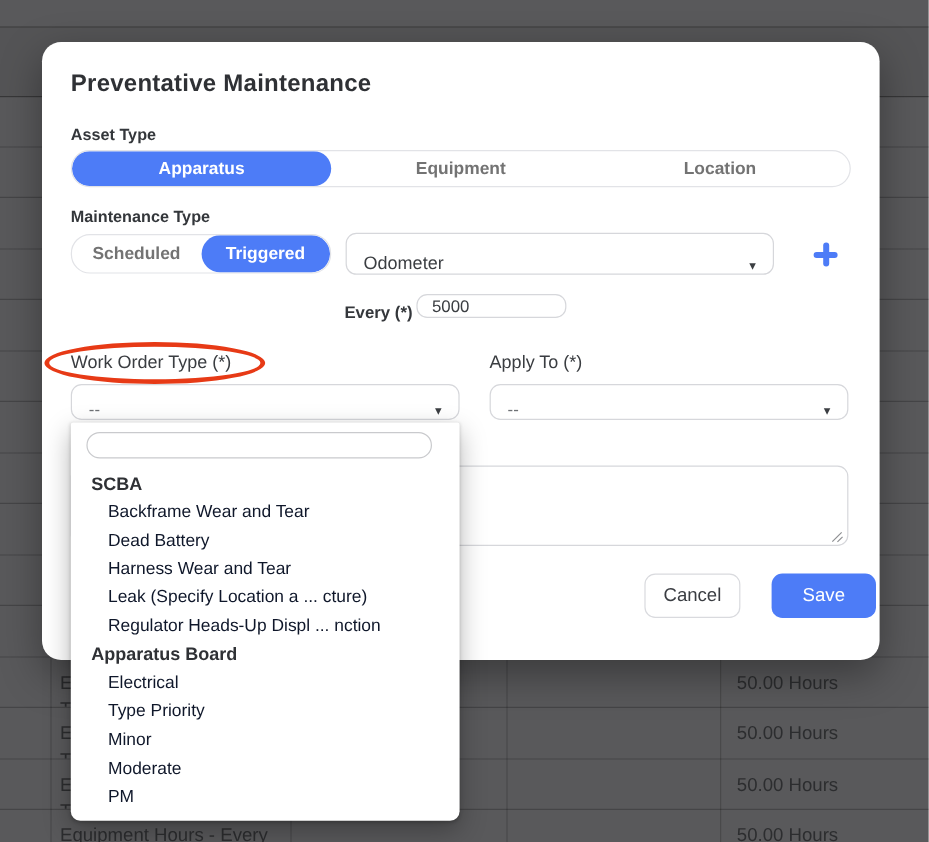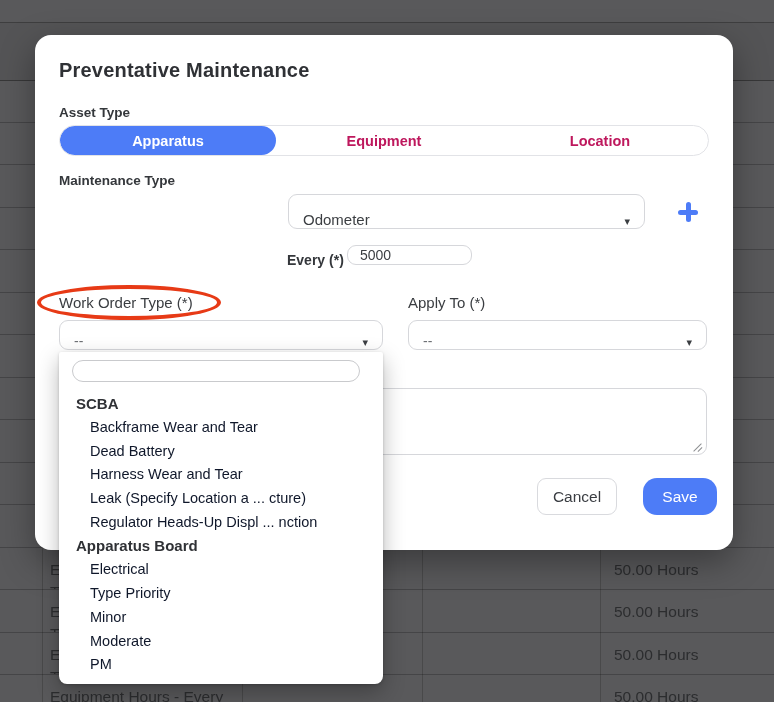--- a/index.html
+++ b/index.html
@@ -18,21 +18,21 @@
   .bg-row .rvalue { position:absolute; left:614px; top:13px; font-size:15.5px; }
 
   
   #modal { position:absolute; left:35px; top:35px; width:698px; height:515px; background:#ffffff;
            border-radius:16px; box-shadow:0 12px 34px rgba(0,0,0,0.35); }
   .m-title { position:absolute; left:24px; top:24px; font-size:20px; font-weight:700; color:#2f3135; letter-spacing:0.2px; }
   .m-label { position:absolute; font-size:13.5px; font-weight:700; color:#34373b; }
 
   .seg { position:absolute; display:flex; background:#fff; border:1px solid #e2e3e7; border-radius:16px; overflow:hidden; }
   .seg .cell { flex:1; display:flex; align-items:center; justify-content:center;
-               font-size:14.5px; font-weight:700; color:#be185d; border-radius:16px; cursor:pointer; }
+               font-size:14.5px; font-weight:700; color:#737373; border-radius:16px; cursor:pointer; }
   .seg .cell.sel { background:#4d7cf7; color:#fff; }
 
   .select { position:absolute; background:#fff; border:1px solid #d6d7db; border-radius:9px;
             display:flex; align-items:flex-end; font-size:15px; color:#3b3e42; padding:0 14px; }
   .select .caret { margin-left:auto; font-size:11px; color:#3b3e42; }
   .select.placeholder { color:#6e7175; font-size:14px; }
 
   .plus { position:absolute; width:20px; height:20px; cursor:pointer; }
   .plus::before { content:""; position:absolute; left:7.5px; top:0; width:5px; height:20px; background:#4d7cf7; border-radius:2.5px; }
   .plus::after  { content:""; position:absolute; top:7.5px; left:0; width:20px; height:5px; background:#4d7cf7; border-radius:2.5px; }
@@ -41,21 +41,21 @@
                font-size:14px; color:#3b3e42; padding:0 12px; font-family:"Liberation Sans",sans-serif; }
 
   .m-area { position:absolute; left:24px; top:353px; width:648px; height:67px; border:1px solid #d6d7db; border-radius:9px; background:#fff; }
   .rz { position:absolute; right:3px; bottom:3px; width:11px; height:11px; }
   .rz::before { content:""; position:absolute; right:0; bottom:3px; width:11px; height:1px; background:#8e8f92; transform:rotate(-45deg); }
   .rz::after  { content:""; position:absolute; right:0; bottom:1px; width:6px; height:1px; background:#8e8f92; transform:rotate(-45deg); }
 
   .btn { position:absolute; top:443px; height:37px; border-radius:9px; display:flex; align-items:center; justify-content:center;
          font-size:15.5px; cursor:pointer; }
   .btn-cancel { left:502px; width:80px; background:#fff; border:1px solid #d9dade; color:#3a3d42; }
-  .btn-save   { left:608px; width:74px; background:#4d7cf7; color:#fff; font-weight:400;border-radius:14px; }
+  .btn-save   { left:608px; width:87px; background:#4d7cf7; color:#fff; font-weight:400; }
 
   
   #annotation { position:absolute; left:37px; top:285px; width:184px; height:35px;
                 border:4.5px solid #e73a16; border-radius:50%; pointer-events:none; z-index:40; }
 
   
   #wo-panel { position:absolute; left:59px; top:352px; width:324px; height:332px; background:#fff; z-index:30;
               border-radius:2px 2px 8px 8px; box-shadow:0 8px 22px rgba(0,0,0,0.28), 0 1px 3px rgba(0,0,0,0.18); }
   #wo-search { position:absolute; left:13px; top:8px; width:288px; height:22px; border:1px solid #c9cacd; border-radius:11px;
                font-size:13px; padding:0 10px; outline:none; font-family:"Liberation Sans",sans-serif; }
@@ -156,20 +156,24 @@
     <div class="m-title">Preventative Maintenance</div>
 
     <div class="m-label" style="left:24px; top:70px">Asset Type</div>
     <div class="seg" style="left:24px; top:90px; width:650px; height:31px">
       <div class="cell sel">Apparatus</div>
       <div class="cell">Equipment</div>
       <div class="cell">Location</div>
     </div>
 
     <div class="m-label" style="left:24px; top:138px">Maintenance Type</div>
+    <div class="seg" style="left:24px; top:160px; width:217px; height:33px">
+      <div class="cell">Scheduled</div>
+      <div class="cell sel">Triggered</div>
+    </div>
     <div class="select" style="left:253px; top:159px; width:357px; height:35px">
       <span>Odometer</span>
       <span class="caret">▾</span>
     </div>
     <div class="plus" style="left:643px; top:167px"></div>
 
     <div class="m-label" style="left:252px; top:217px; font-size:14px">Every (*)</div>
     <input class="txt-input" style="left: 312px; top: 210px; width: 125px; height: 20px;" value="5000">
 
     <div class="m-label" style="left:24px; top:259px; font-size:15px; font-weight:400; color:#3a3d41">Work Order Type (*)</div>

